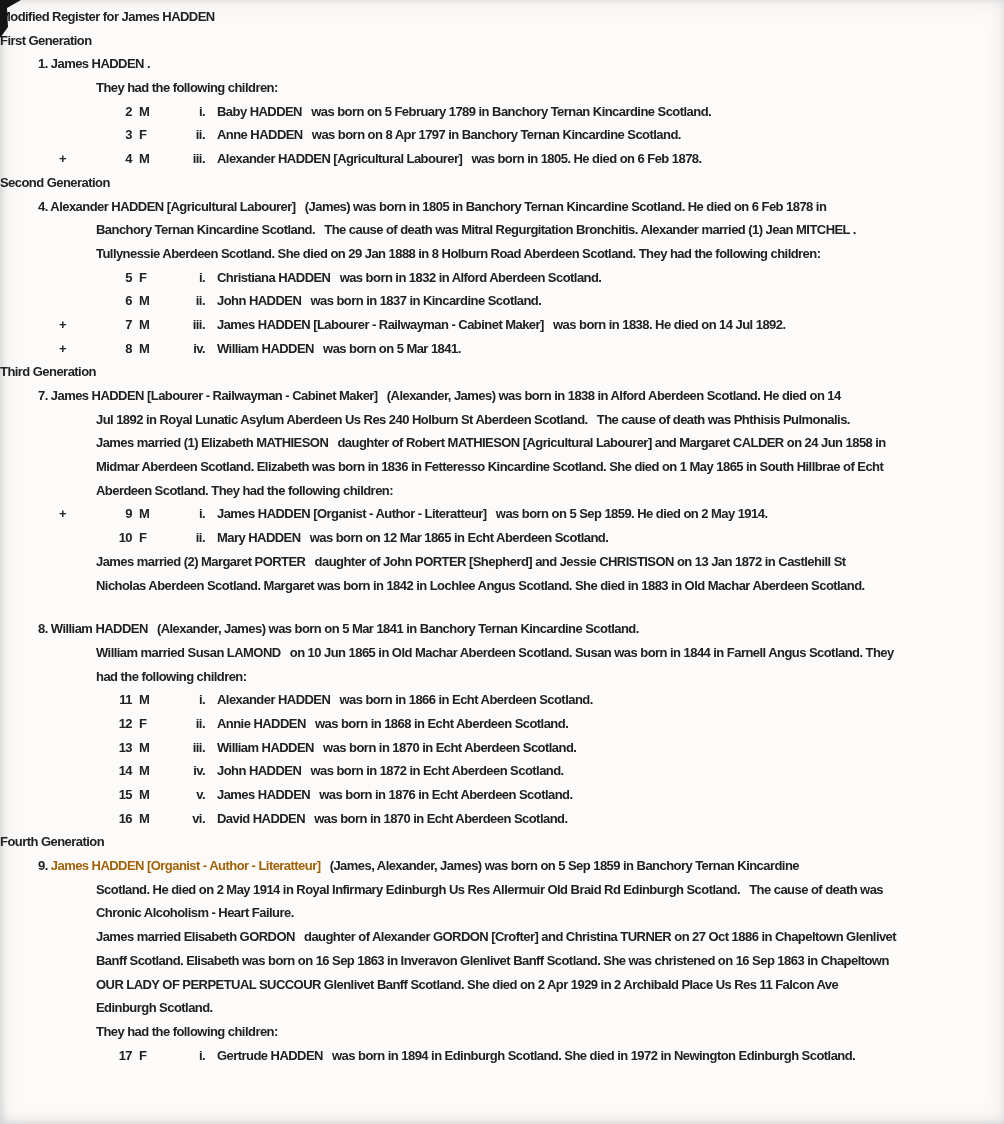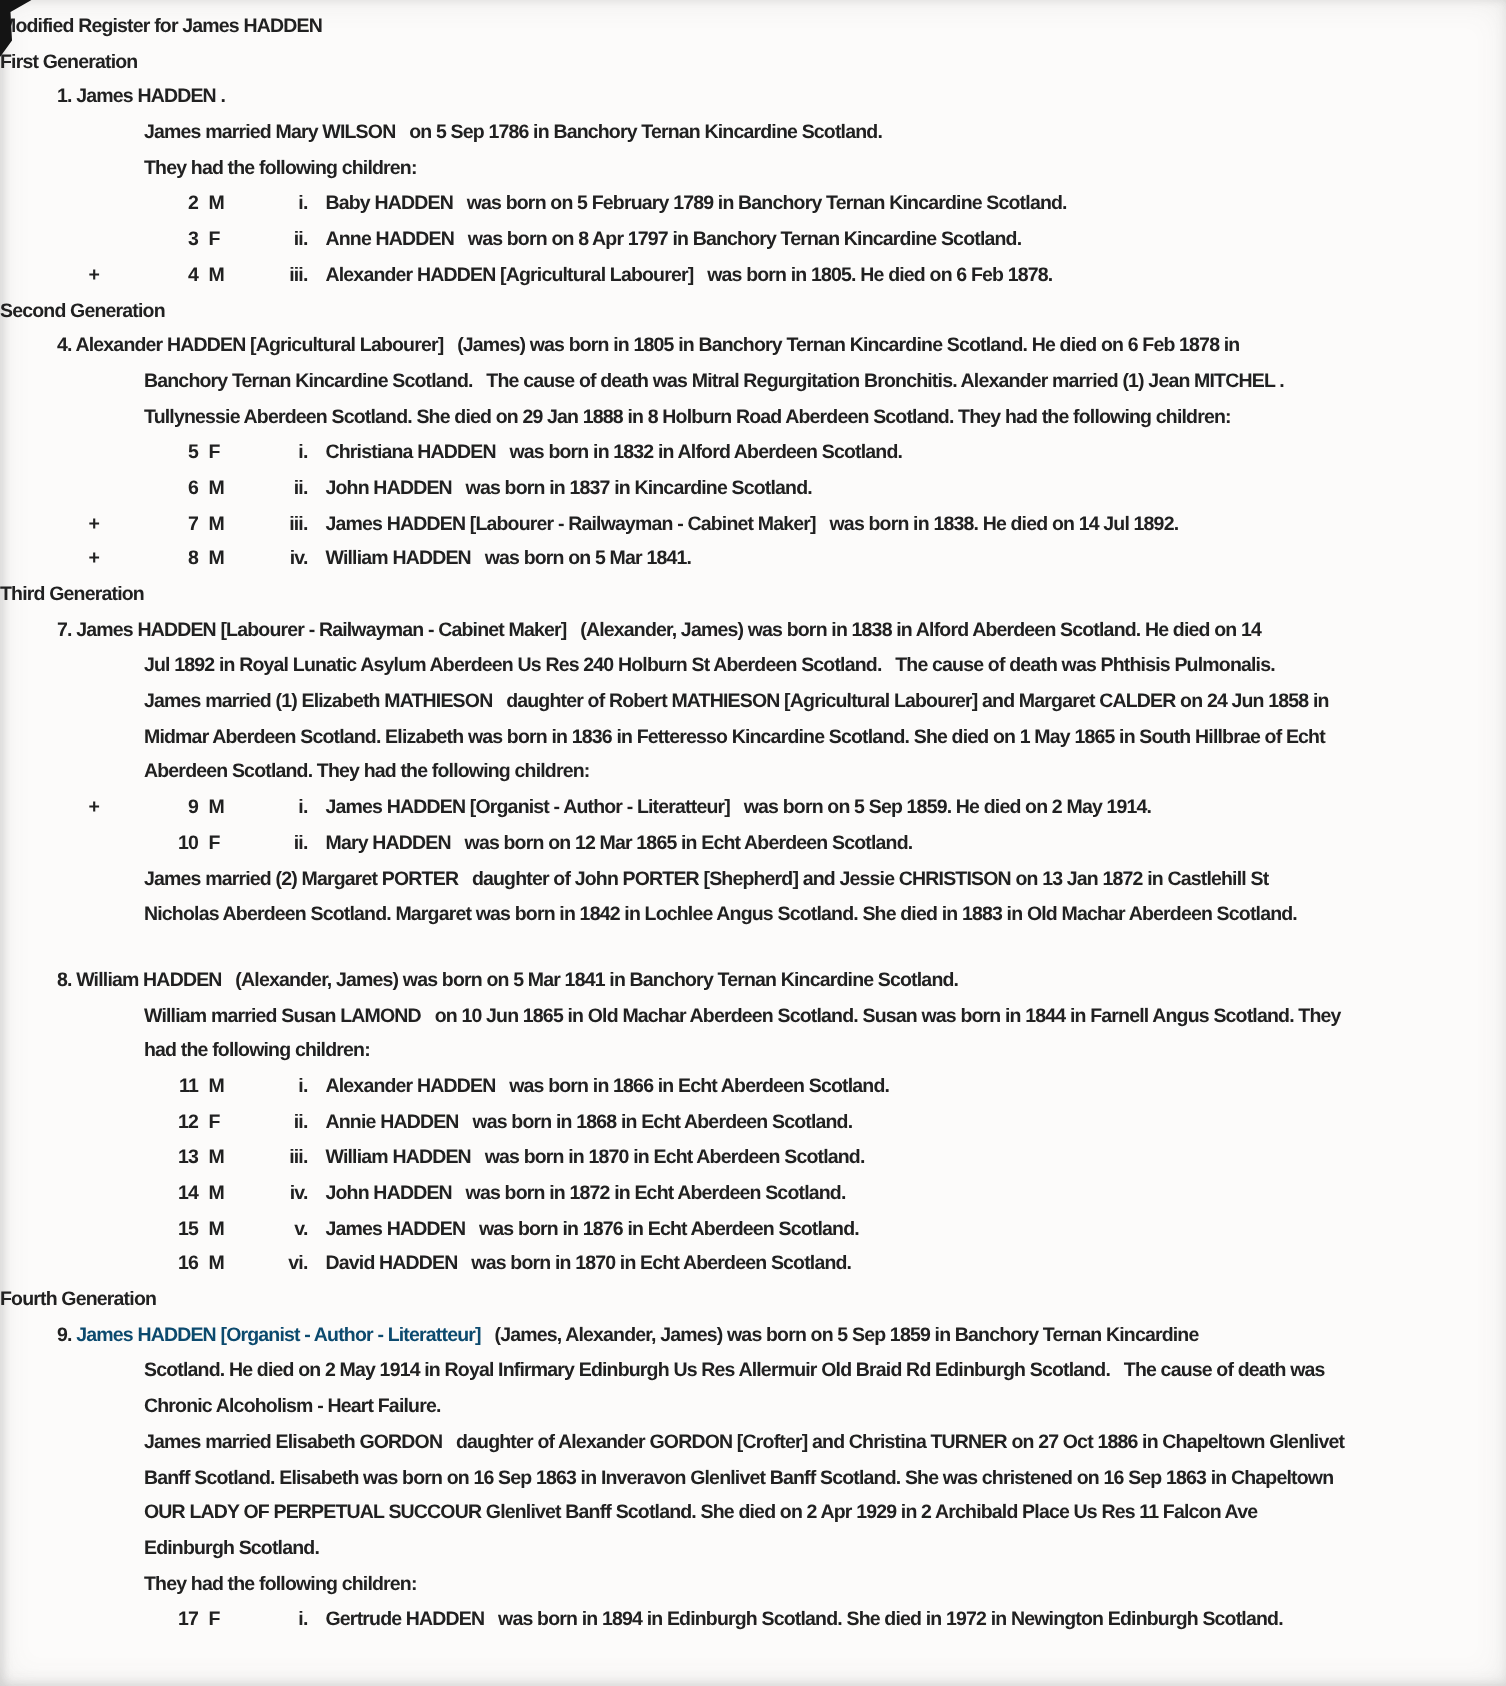--- a/index.html
+++ b/index.html
@@ -39,21 +39,20 @@
 </style>
 </head>
 <body>
 
 <div class="page">
   <div class="artifact"></div>
   <div id="doc-lines">
       <div class="line center">Modified Register for James HADDEN</div>
       <div class="line center">First Generation</div>
       <div class="line num">1. James HADDEN .</div>
-      <div class="line body">James married Mary WILSON   on 5 Sep 1786 in Banchory Ternan Kincardine Scotland.</div>
       <div class="line body">They had the following children:</div>
       <div class="line child"><span class="c-plus"></span><span class="c-num">2</span><span class="c-sex">M</span><span class="c-roman">i.</span><span class="c-text">Baby HADDEN   was born on 5 February 1789 in Banchory Ternan Kincardine Scotland.</span></div>
       <div class="line child"><span class="c-plus"></span><span class="c-num">3</span><span class="c-sex">F</span><span class="c-roman">ii.</span><span class="c-text">Anne HADDEN   was born on 8 Apr 1797 in Banchory Ternan Kincardine Scotland.</span></div>
       <div class="line child"><span class="c-plus">+</span><span class="c-num">4</span><span class="c-sex">M</span><span class="c-roman">iii.</span><span class="c-text">Alexander HADDEN [Agricultural Labourer]   was born in 1805. He died on 6 Feb 1878.</span></div>
       <div class="line center">Second Generation</div>
       <div class="line num">4. Alexander HADDEN [Agricultural Labourer]   (James) was born in 1805 in Banchory Ternan Kincardine Scotland. He died on 6 Feb 1878 in</div>
       <div class="line body">Banchory Ternan Kincardine Scotland.   The cause of death was Mitral Regurgitation Bronchitis. Alexander married (1) Jean MITCHEL .</div>
       <div class="line body">Tullynessie Aberdeen Scotland. She died on 29 Jan 1888 in 8 Holburn Road Aberdeen Scotland. They had the following children:</div>
       <div class="line child"><span class="c-plus"></span><span class="c-num">5</span><span class="c-sex">F</span><span class="c-roman">i.</span><span class="c-text">Christiana HADDEN   was born in 1832 in Alford Aberdeen Scotland.</span></div>
       <div class="line child"><span class="c-plus"></span><span class="c-num">6</span><span class="c-sex">M</span><span class="c-roman">ii.</span><span class="c-text">John HADDEN   was born in 1837 in Kincardine Scotland.</span></div>
@@ -73,21 +72,21 @@
       <div class="line num">8. William HADDEN   (Alexander, James) was born on 5 Mar 1841 in Banchory Ternan Kincardine Scotland.</div>
       <div class="line body">William married Susan LAMOND   on 10 Jun 1865 in Old Machar Aberdeen Scotland. Susan was born in 1844 in Farnell Angus Scotland. They</div>
       <div class="line body">had the following children:</div>
       <div class="line child"><span class="c-plus"></span><span class="c-num">11</span><span class="c-sex">M</span><span class="c-roman">i.</span><span class="c-text">Alexander HADDEN   was born in 1866 in Echt Aberdeen Scotland.</span></div>
       <div class="line child"><span class="c-plus"></span><span class="c-num">12</span><span class="c-sex">F</span><span class="c-roman">ii.</span><span class="c-text">Annie HADDEN   was born in 1868 in Echt Aberdeen Scotland.</span></div>
       <div class="line child"><span class="c-plus"></span><span class="c-num">13</span><span class="c-sex">M</span><span class="c-roman">iii.</span><span class="c-text">William HADDEN   was born in 1870 in Echt Aberdeen Scotland.</span></div>
       <div class="line child"><span class="c-plus"></span><span class="c-num">14</span><span class="c-sex">M</span><span class="c-roman">iv.</span><span class="c-text">John HADDEN   was born in 1872 in Echt Aberdeen Scotland.</span></div>
       <div class="line child"><span class="c-plus"></span><span class="c-num">15</span><span class="c-sex">M</span><span class="c-roman">v.</span><span class="c-text">James HADDEN   was born in 1876 in Echt Aberdeen Scotland.</span></div>
       <div class="line child"><span class="c-plus"></span><span class="c-num">16</span><span class="c-sex">M</span><span class="c-roman">vi.</span><span class="c-text">David HADDEN   was born in 1870 in Echt Aberdeen Scotland.</span></div>
       <div class="line center">Fourth Generation</div>
-      <div class="line num"><span>9. </span><span style="color: #0c4a6e;">James HADDEN [Organist - Author - Literatteur]</span><span>   (James, Alexander, James) was born on 5 Sep 1859 in Banchory Ternan Kincardine</span></div>
+      <div class="line num"><span>9. </span><span style="color: #a16207;">James HADDEN [Organist - Author - Literatteur]</span><span>   (James, Alexander, James) was born on 5 Sep 1859 in Banchory Ternan Kincardine</span></div>
       <div class="line body">Scotland. He died on 2 May 1914 in Royal Infirmary Edinburgh Us Res Allermuir Old Braid Rd Edinburgh Scotland.   The cause of death was</div>
       <div class="line body">Chronic Alcoholism - Heart Failure.</div>
       <div class="line body">James married Elisabeth GORDON   daughter of Alexander GORDON [Crofter] and Christina TURNER on 27 Oct 1886 in Chapeltown Glenlivet</div>
       <div class="line body">Banff Scotland. Elisabeth was born on 16 Sep 1863 in Inveravon Glenlivet Banff Scotland. She was christened on 16 Sep 1863 in Chapeltown</div>
       <div class="line body">OUR LADY OF PERPETUAL SUCCOUR Glenlivet Banff Scotland. She died on 2 Apr 1929 in 2 Archibald Place Us Res 11 Falcon Ave</div>
       <div class="line body">Edinburgh Scotland.</div>
       <div class="line body">They had the following children:</div>
       <div class="line child"><span class="c-plus"></span><span class="c-num">17</span><span class="c-sex">F</span><span class="c-roman">i.</span><span class="c-text">Gertrude HADDEN   was born in 1894 in Edinburgh Scotland. She died in 1972 in Newington Edinburgh Scotland.</span></div>
     </div>
 </div>

